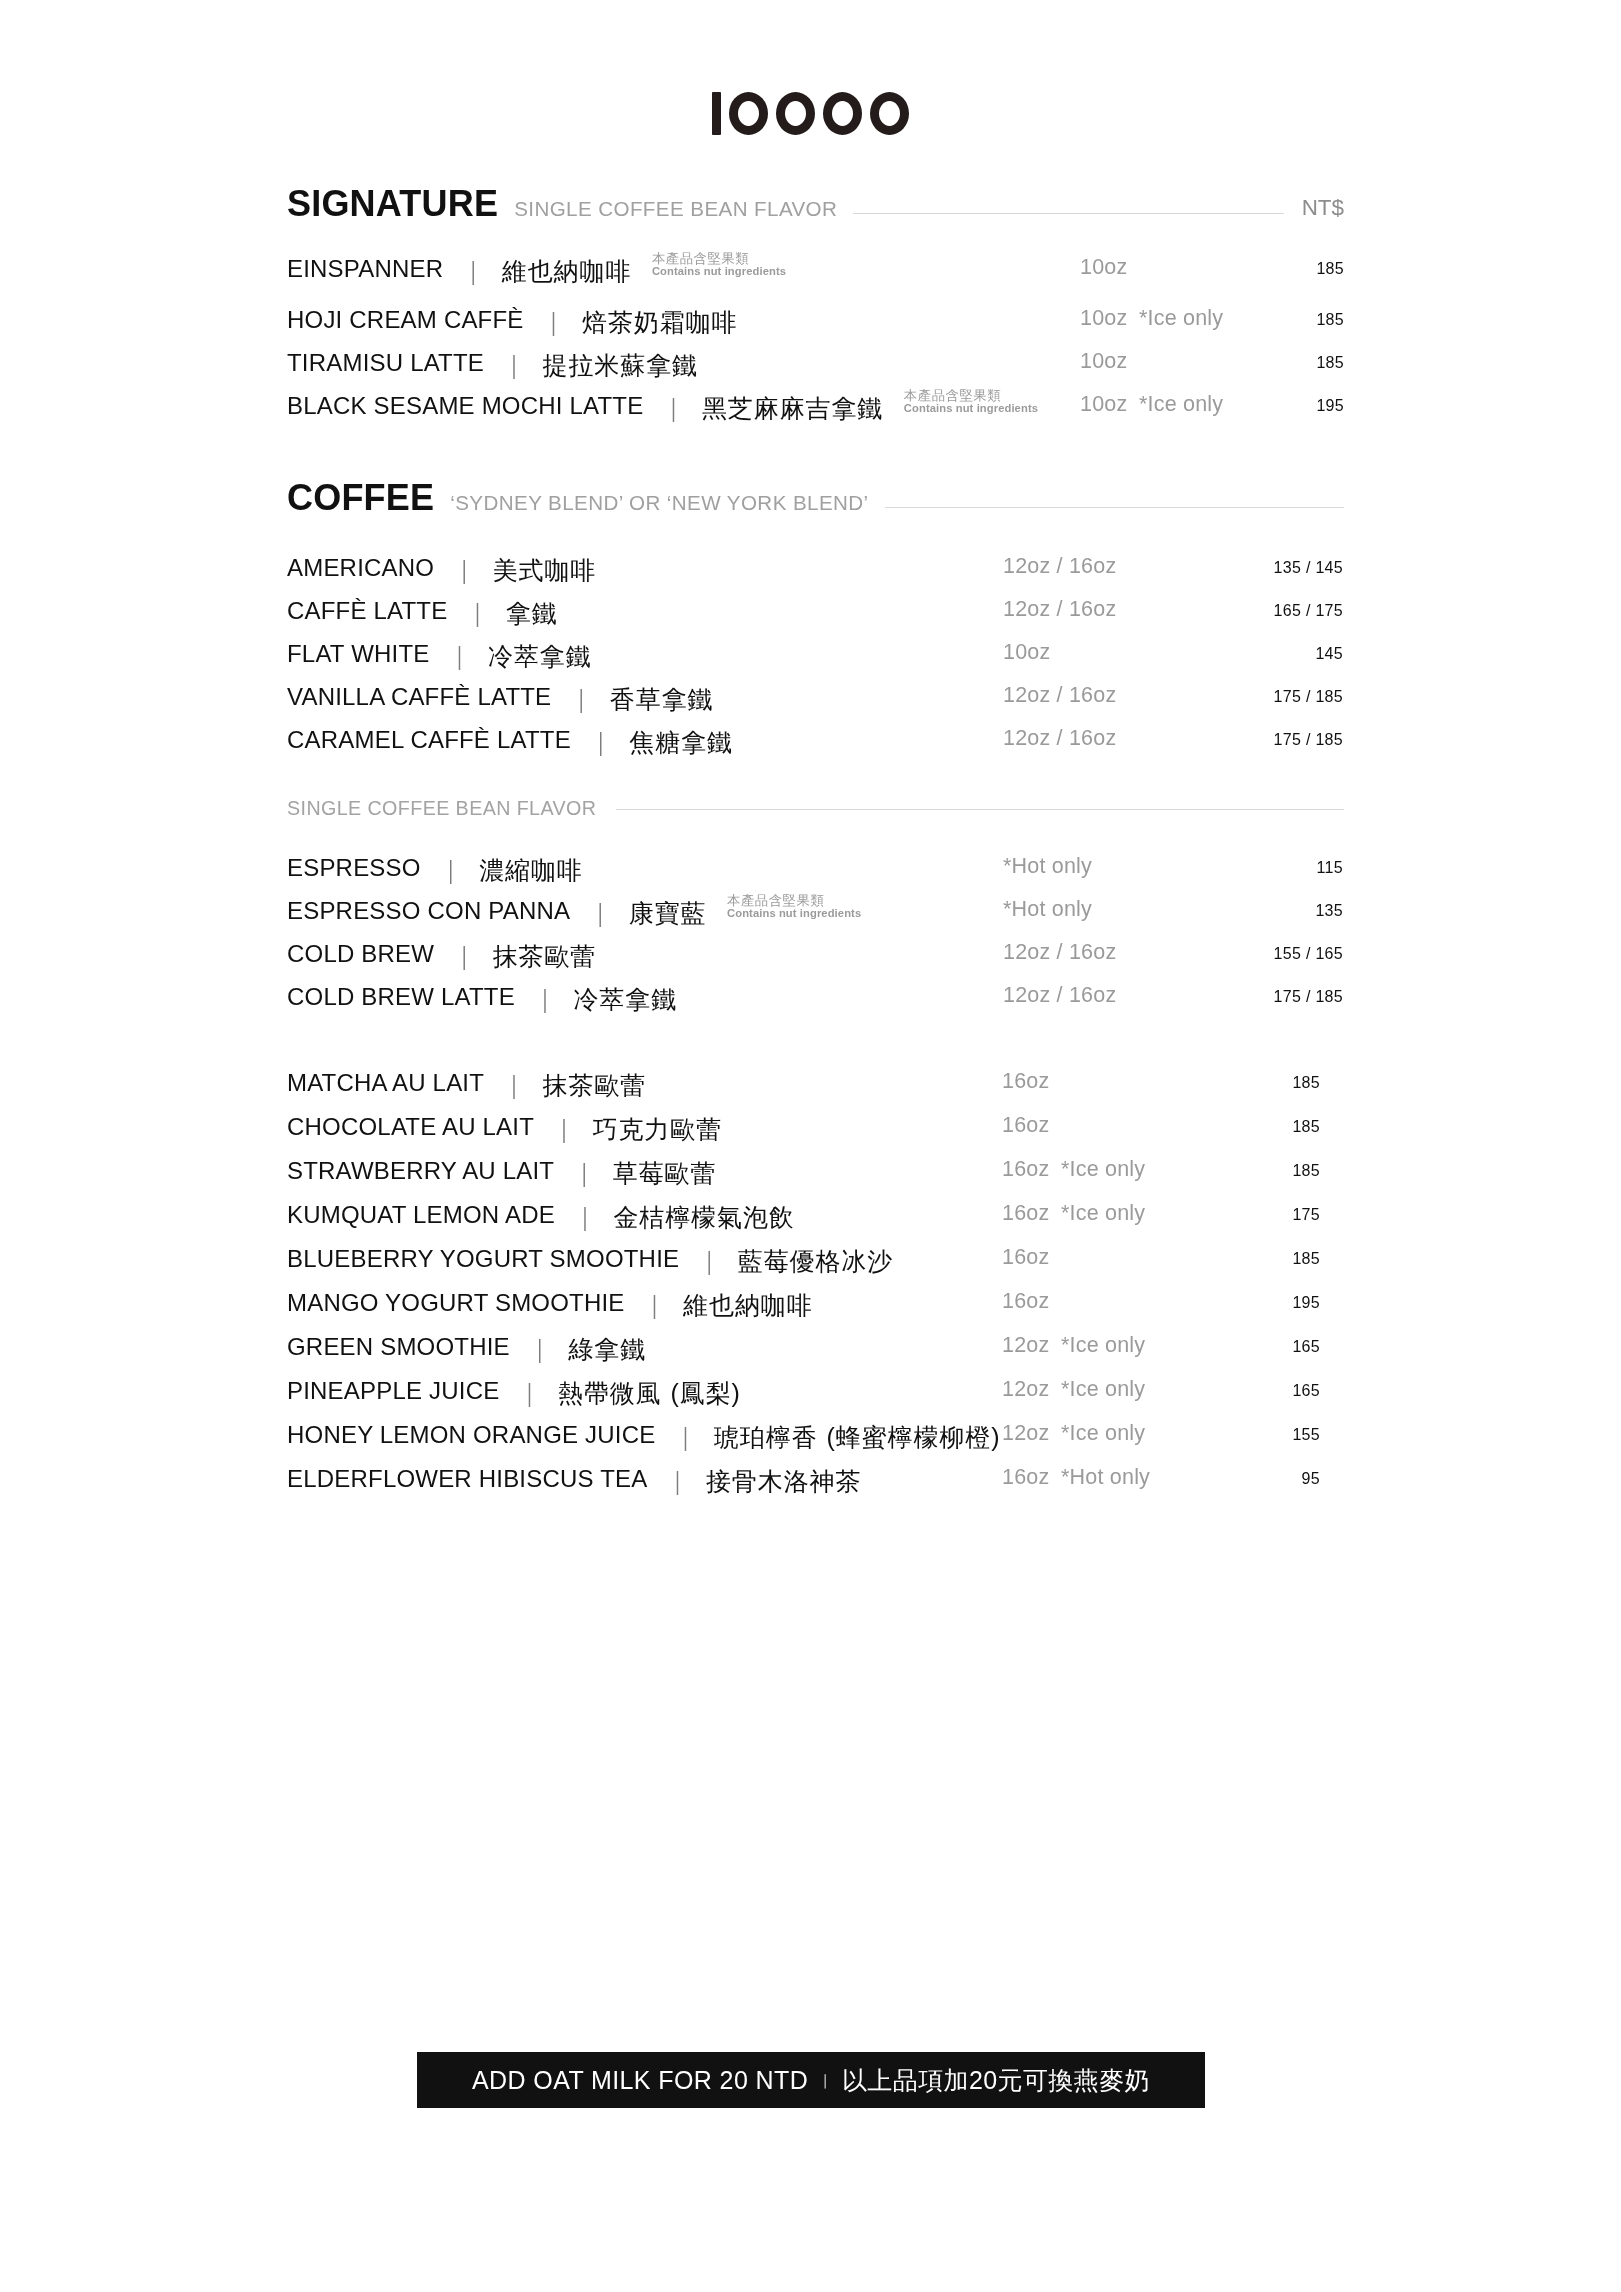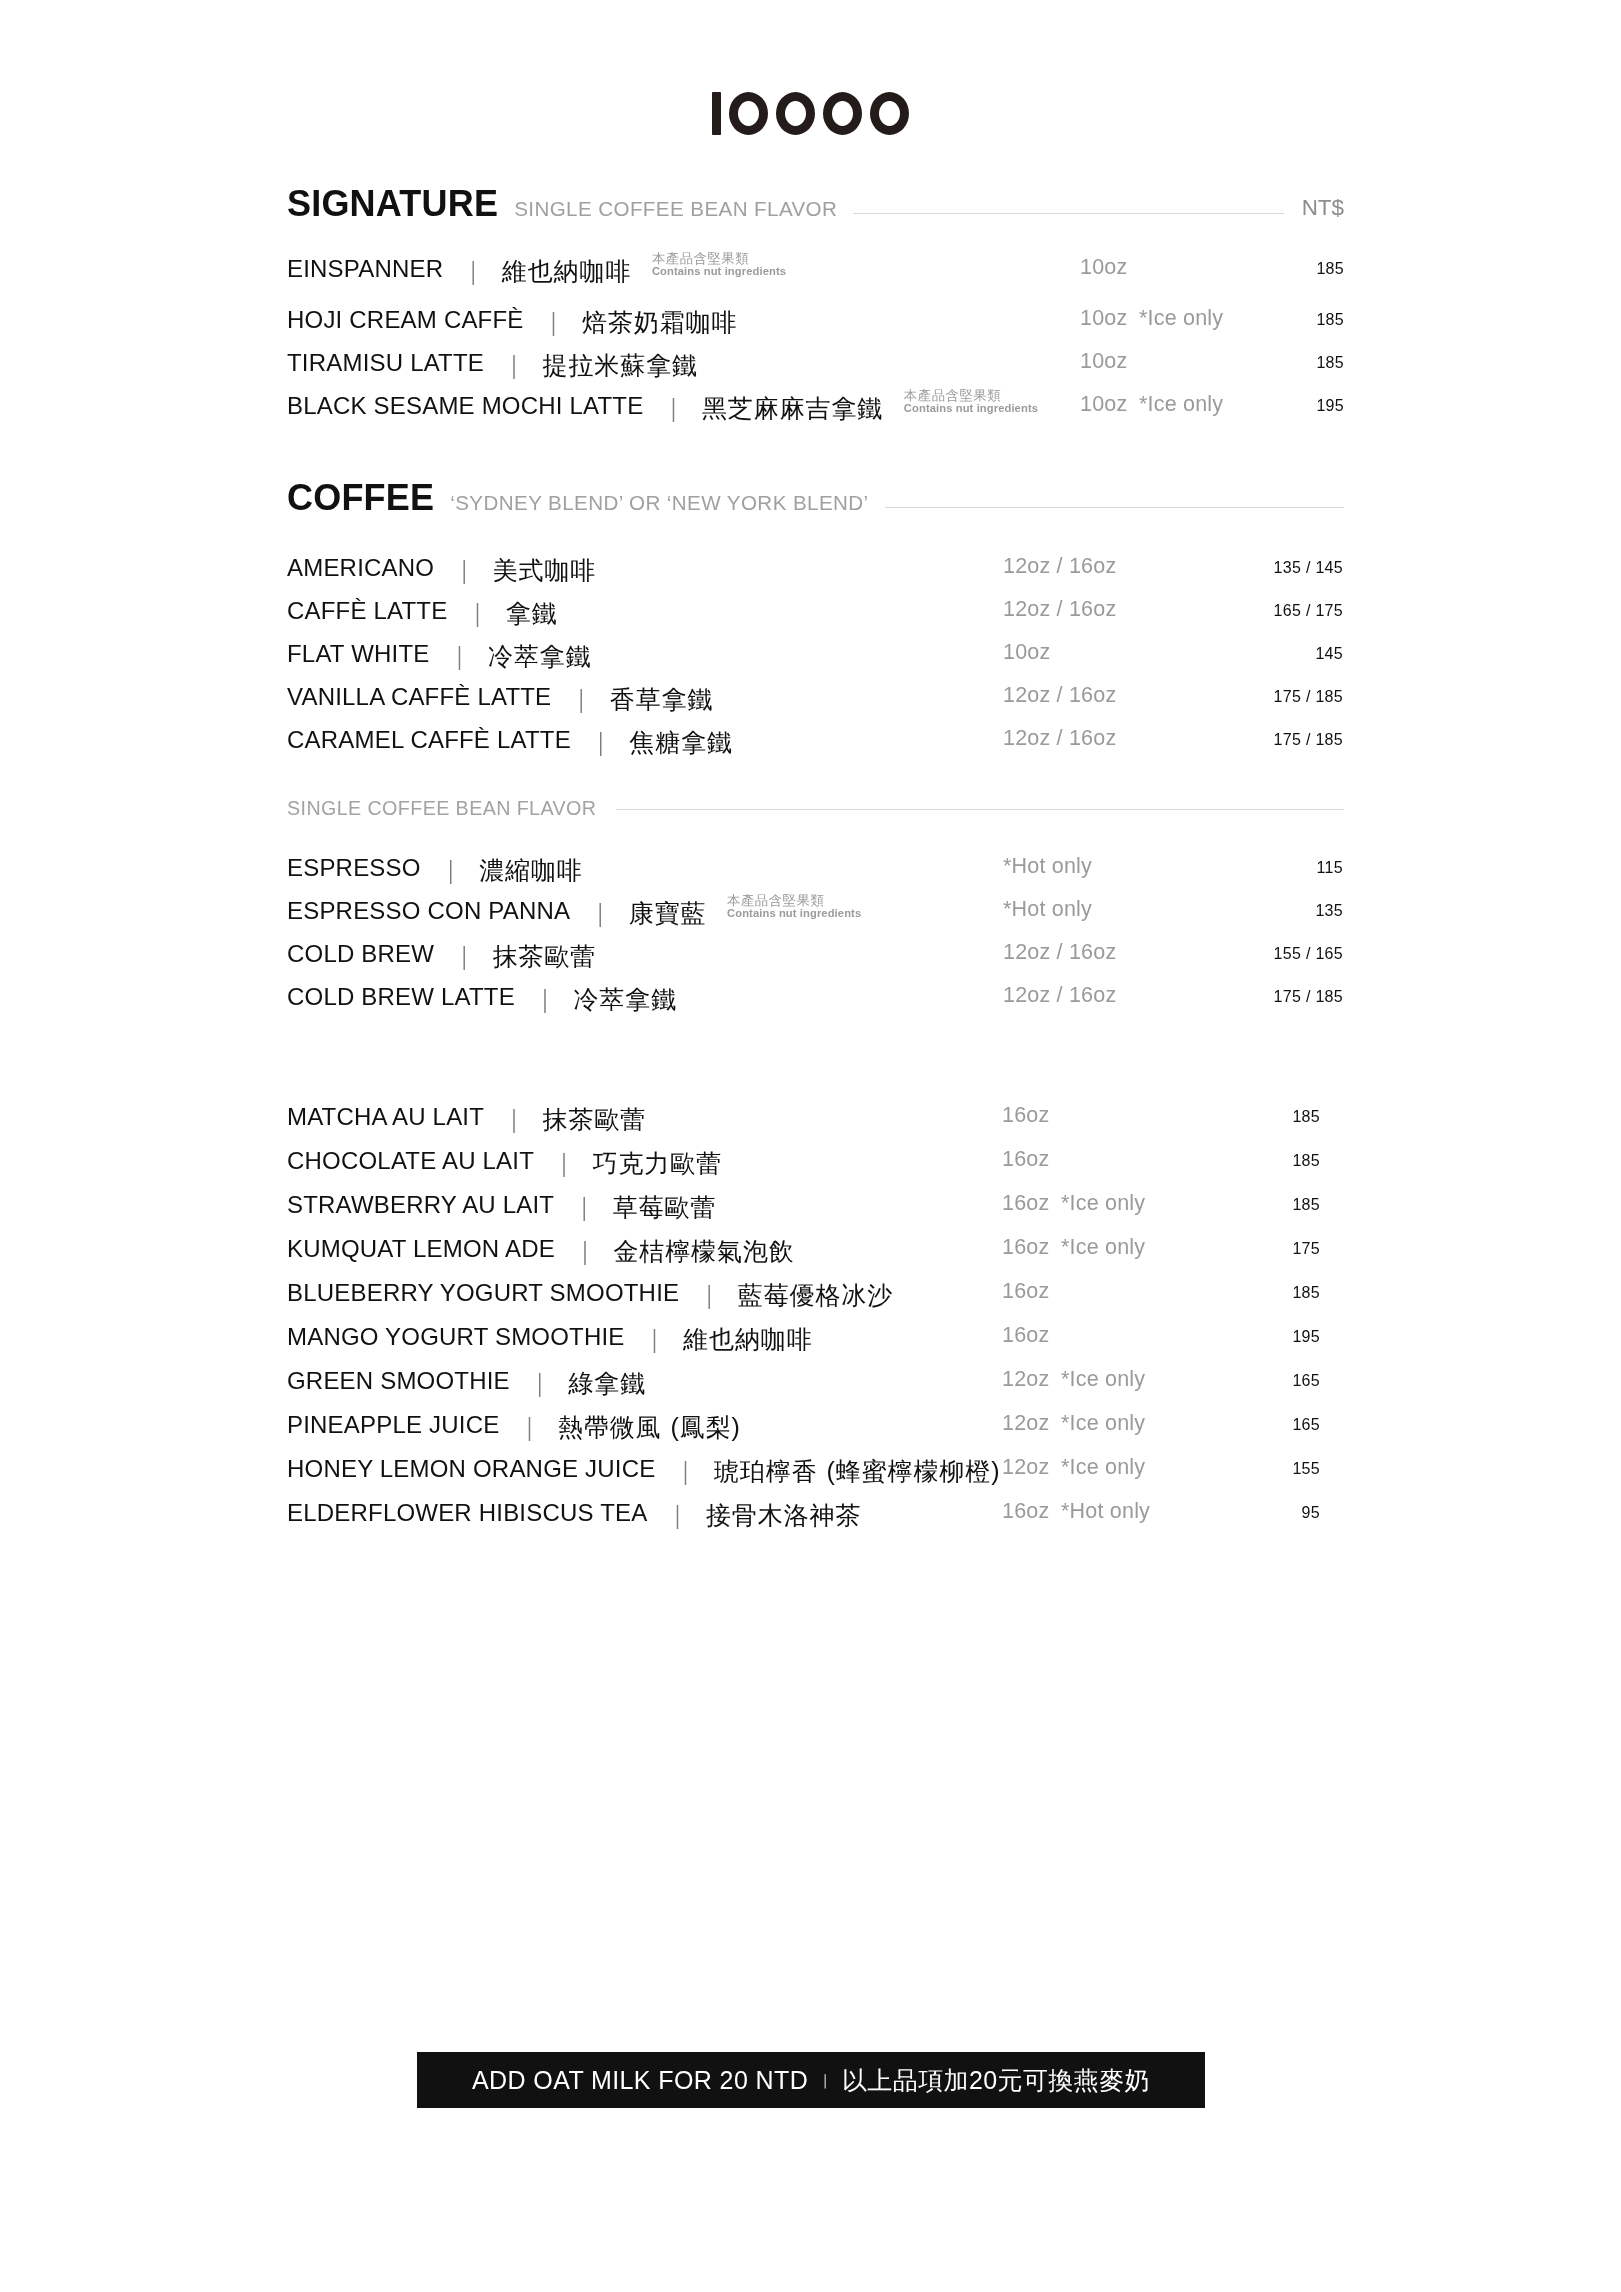--- a/index.html
+++ b/index.html
@@ -459,21 +459,21 @@
         <span class="right" style="left:716px;width:340px">
           <span class="size">12oz / 16oz</span>
           <span class="spacer"></span>
           <span class="price">175 / 185</span>
         </span>
       </div>
     </div>
 
     <div style="height:23px"></div>
 
-    <div class="rows" style="margin-top:54px">
+    <div class="rows" style="margin-top:20px">
 
       <div class="row rowpos" style="height:44px">
         <span class="names">
           <span class="name-en">MATCHA AU LAIT</span>
           <span class="sep">｜</span>
           <span class="name-zh">抹茶歐蕾</span>
         </span>
         <span class="right" style="left:715px;width:318px">
           <span class="size">16oz</span>
           <span class="note"></span>

